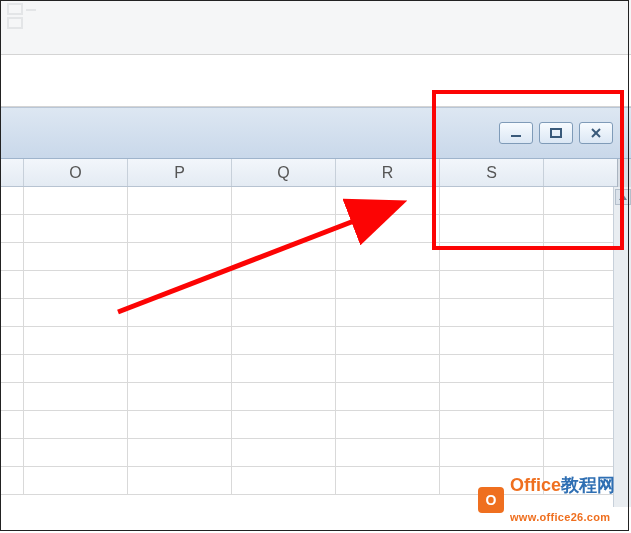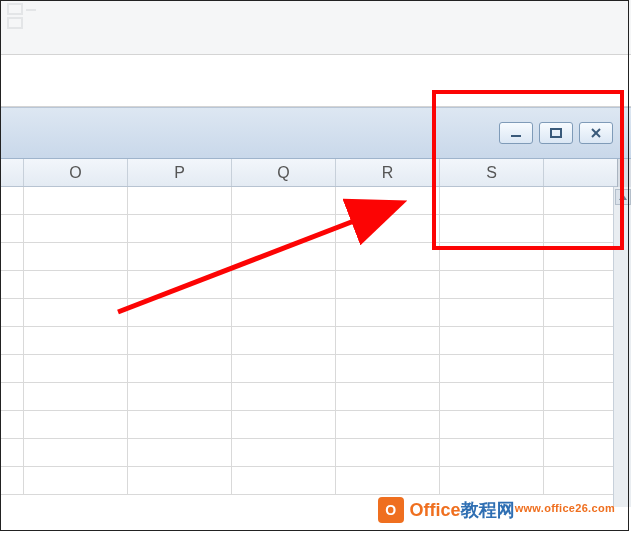--- a/index.html
+++ b/index.html
@@ -160,25 +160,25 @@
       height: 26px;
       background: #ef6f1f;
       border-radius: 4px;
       display: flex;
       align-items: center;
       justify-content: center;
       color: #fff;
       font-size: 14px;
       font-weight: 800;
     }
-    .wm-text-wrap { display: flex; line-height: 1; }
+    .wm-text-wrap { display: flex; flex-direction: column; line-height: 1; }
     .wm-title { font-size: 18px; }
     .wm-title .c1 { color: #ef6f1f; }
     .wm-title .c2 { color: #2f6fb3; }
-    .wm-url { font-size: 11px; color: #ef6f1f; letter-spacing: 0.3px; margin-top: 2px; }
+    .wm-url { font-size: 11px; color: #ef6f1f; letter-spacing: 0.3px; margin-top: 18px; }
   </style>
 </head>
 <body>
 
 <div class="ribbon-area">
   <svg class="ribbon-icon" viewBox="0 0 36 32">
     <rect x="2" y="2" width="14" height="10" fill="none" stroke="#c3c7cc" stroke-width="2"></rect>
     <rect x="2" y="16" width="14" height="10" fill="none" stroke="#c3c7cc" stroke-width="2"></rect>
     <line x1="20" y1="8" x2="30" y2="8" stroke="#c3c7cc" stroke-width="2"></line>
   </svg>

